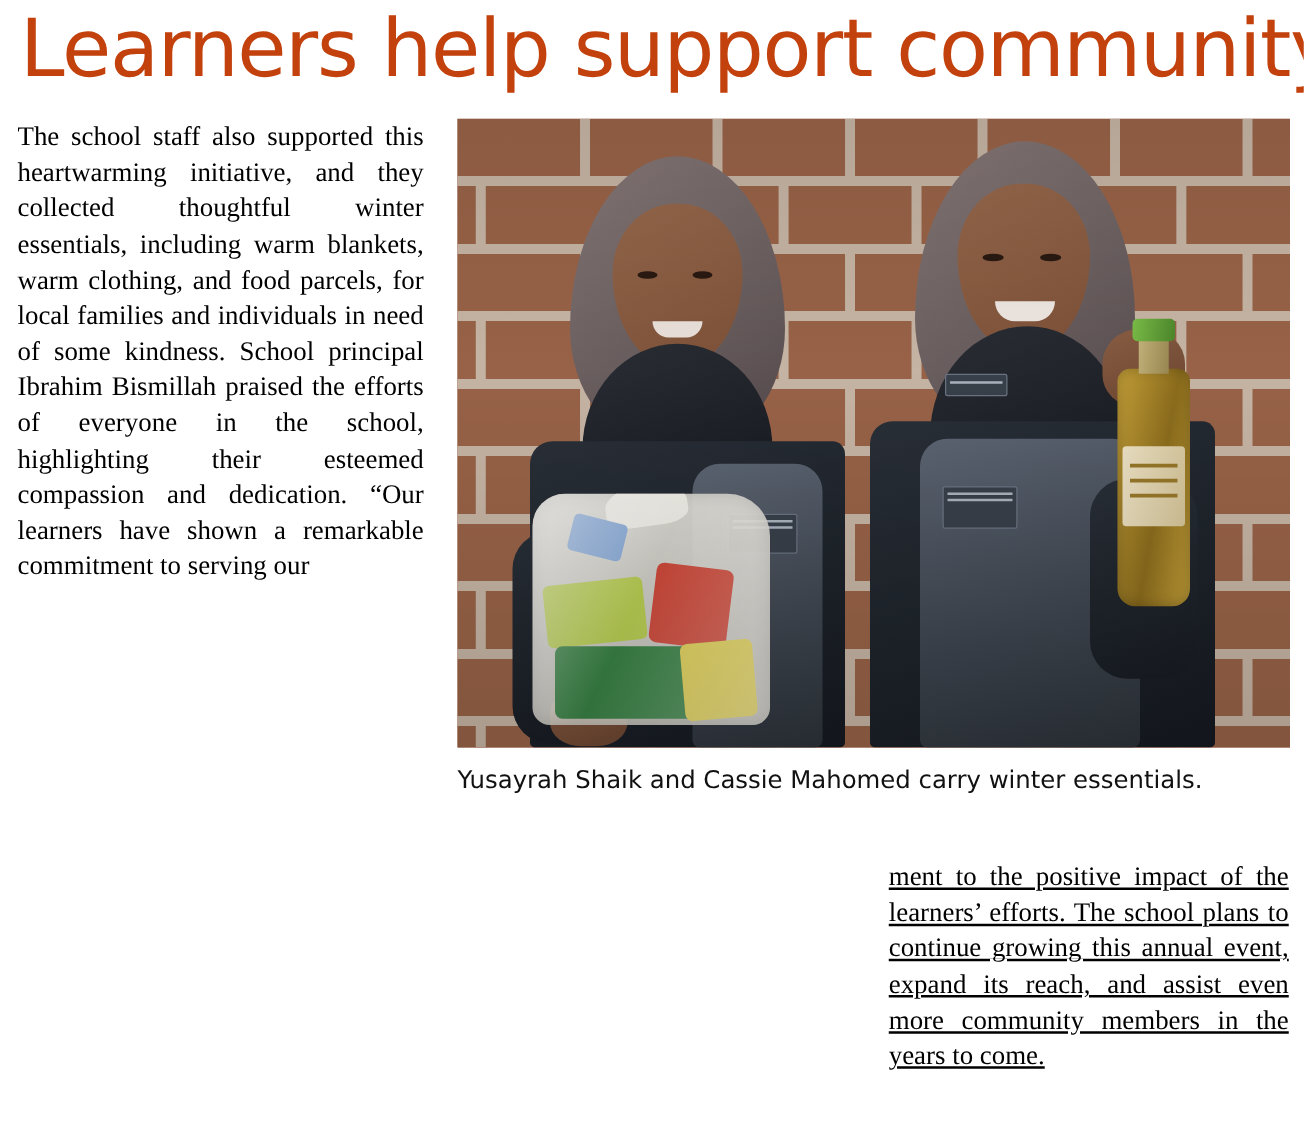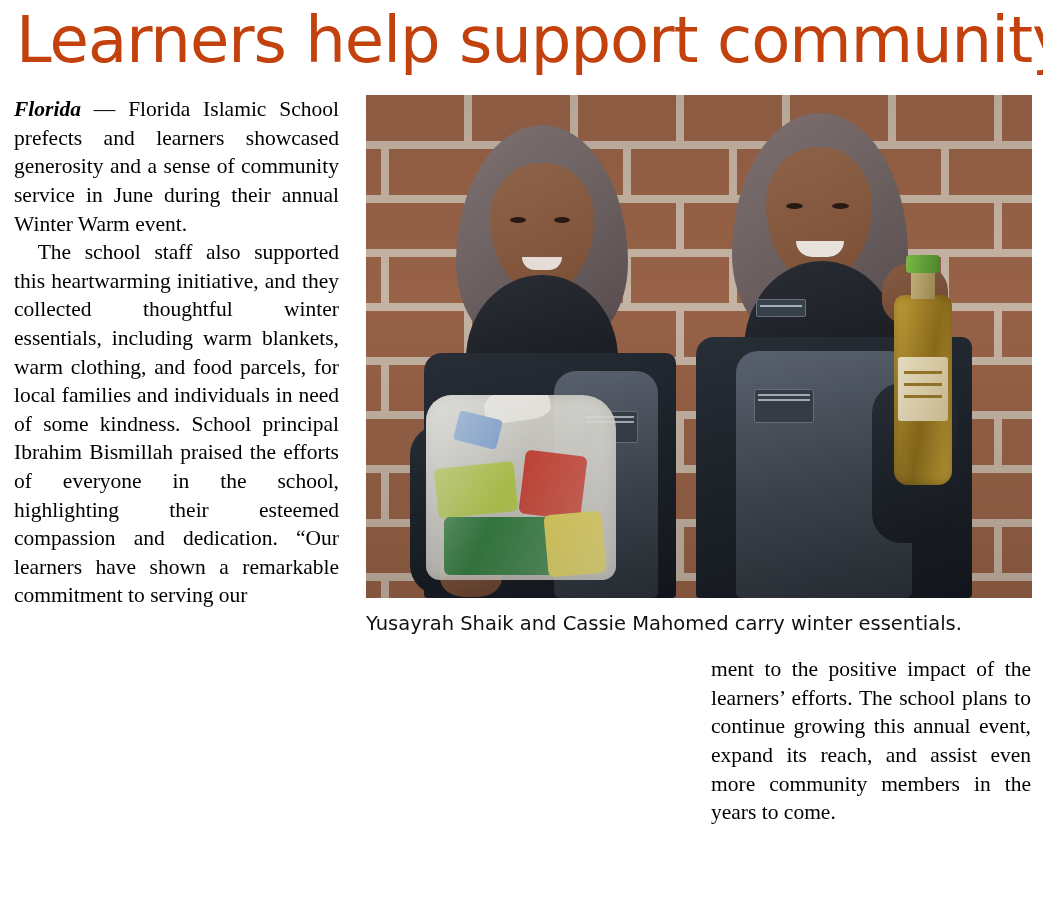--- a/index.html
+++ b/index.html
@@ -44,22 +44,23 @@
   }
   .col-mid {
     position: absolute;
     left: 352px;
     top: 592px;
     width: 320px;
   }
   .col-right {
     position: absolute;
     left: 697px;
-    top: 560px;
+    top: 592px;
     width: 320px;
+    text-decoration: underline;
   }
   .photo-wrap {
     position: absolute;
     left: 352px;
     top: 0px;
     width: 604px;
   }
   .photo {
     position: relative;
     width: 666px;
@@ -233,21 +234,20 @@
 </head>
 <body>
 
 <div class="page">
 
   <h1 class="headline">Learners help support community</h1>
 
   <div class="body-area">
 
     <div class="col-left">
-      <p class="para"><span class="dateline">Florida</span><span> — </span><span>Florida Islamic School prefects and learners showcased generosity and a sense of community service in June during their annual Winter Warm event.</span></p>
       <p class="para">The school staff also sup­ported this heartwarming initiative, and they collected thoughtful winter essentials, including warm blankets, warm clothing, and food parcels, for local families and individuals in need of some kindness. School principal Ibrahim Bismillah praised the efforts of everyone in the school, highlighting their esteemed compassion and dedication. “Our learners have shown a remarkable commitment to serving our</p>
     </div>
 
     <div class="photo-wrap">
       <div class="photo">
         <div class="brickwall"></div>
         <div class="brick-shift"></div>
 
         <div class="figure pA">
           <div class="hijab" style="left:52px; top:0px; width:172px; height:230px;"></div>

